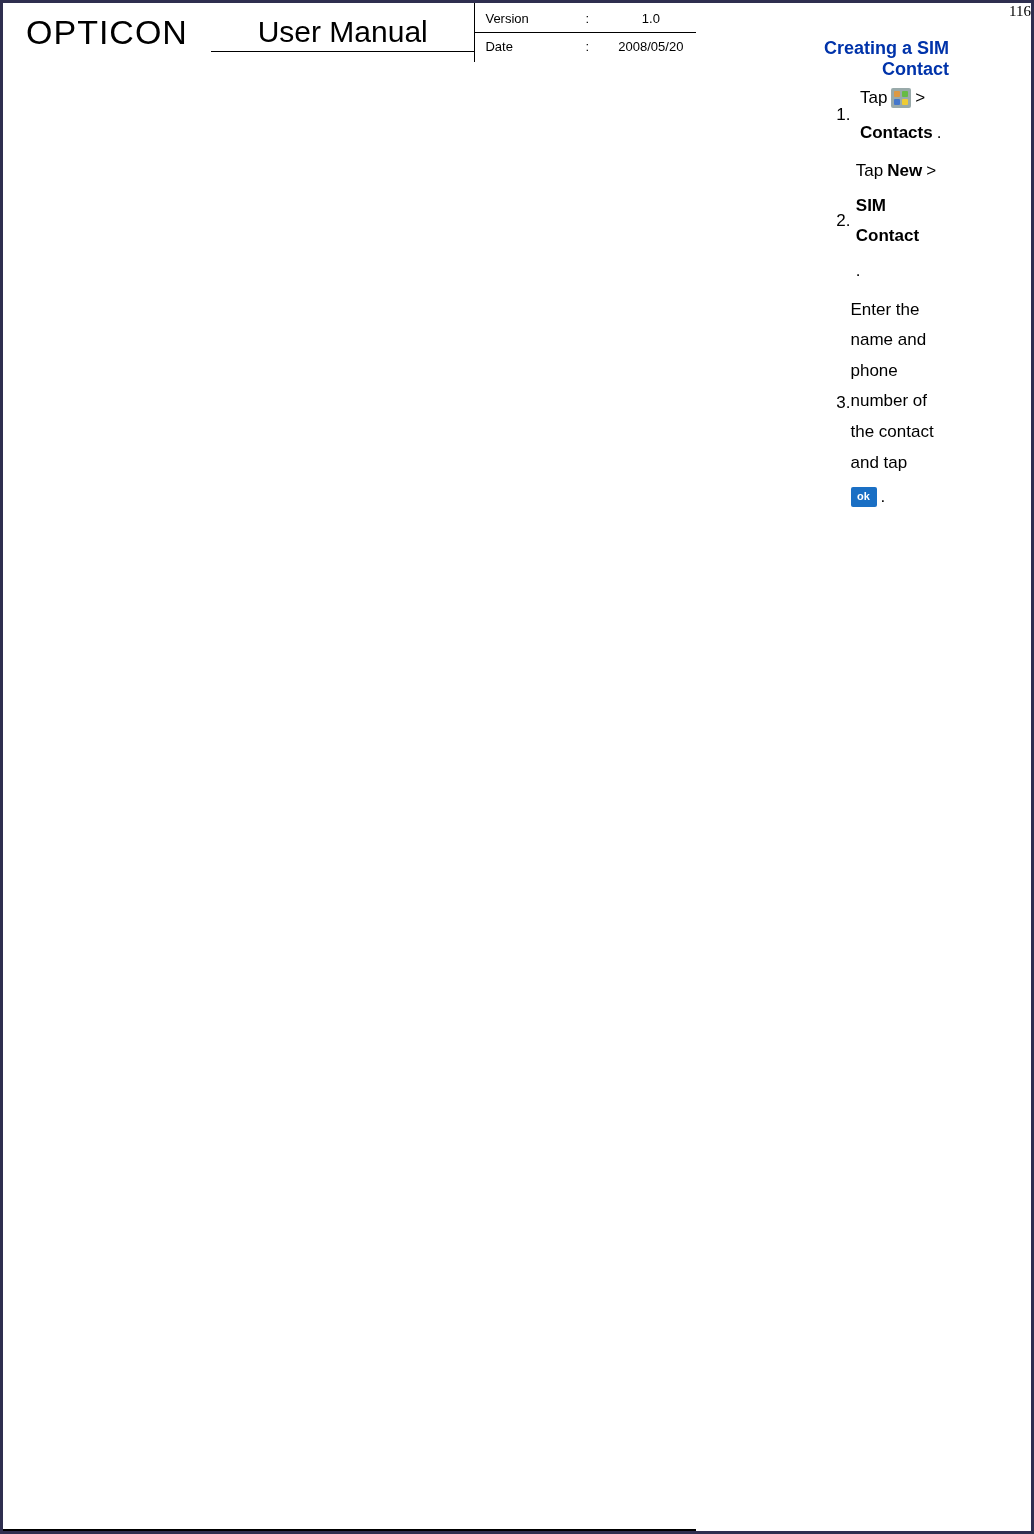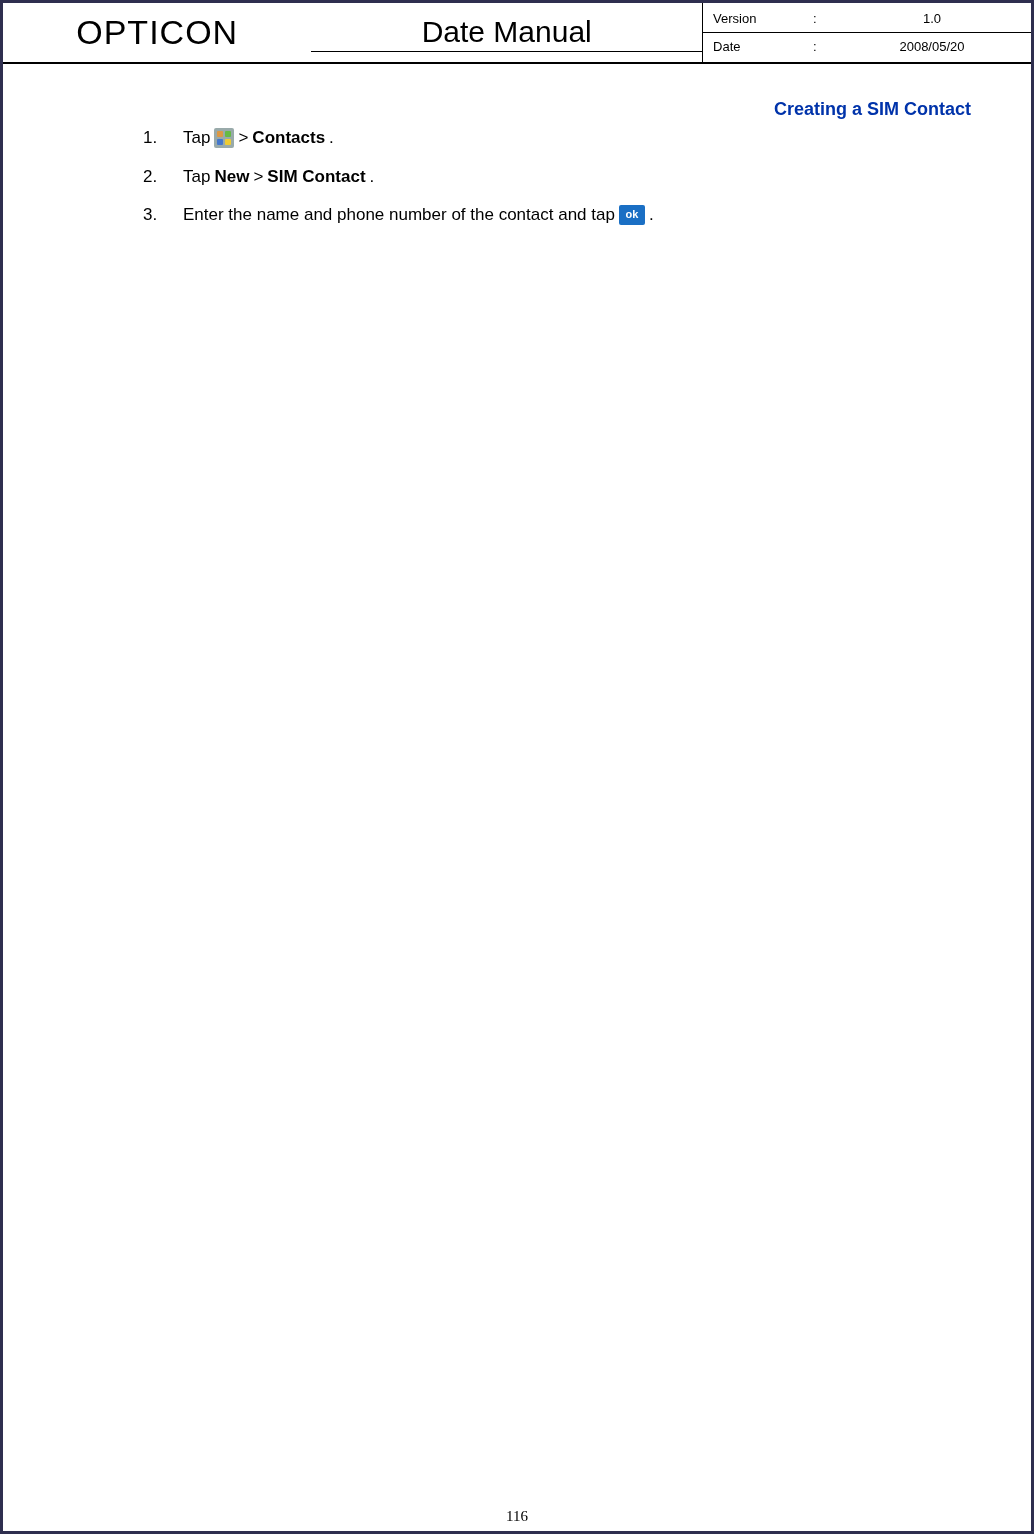--- a/index.html
+++ b/index.html
@@ -12,21 +12,21 @@
       width: 1034px;
       height: 1534px;
       background: white;
       position: relative;
     }
     .page-container {
       width: 100%;
       height: 100%;
       border: 3px solid #2f2f4f;
       display: flex;
-      flex-direction: column;
+      flex-direction: row;
     }
     .header-table {
       width: 100%;
       border-bottom: 2px solid #000;
     }
     .header-row {
       display: flex;
     }
     .header-cell-brand {
       width: 30%;
@@ -116,21 +116,20 @@
       line-height: 1.8;
     }
     .list-num {
       width: 40px;
     }
     .list-text {
       display: flex;
       align-items: center;
       gap: 4px;
       flex-wrap: wrap;
-      text-align: center;
     }
     .start-icon {
       display: inline-block;
       width: 20px;
       height: 20px;
       vertical-align: middle;
     }
     .ok-icon {
       display: inline-block;
       width: 26px;
@@ -180,21 +179,21 @@
     }
   </style>
 </head>
 <body>
 
 <div class="page-container">
   <div class="header-table">
     <div class="header-row">
       <div class="header-cell-brand">OPTICON</div>
       <div class="header-cell-title">
-        <div class="title-main">Date Manual</div>
+        <div class="title-main">User Manual</div>
       </div>
       <div class="header-cell-meta">
         <div class="meta-row">
           <span class="meta-label">Version</span>
           <span class="meta-colon">:</span>
           <span class="meta-value">1.0</span>
         </div>
         <div class="meta-row">
           <span class="meta-label">Date</span>
           <span class="meta-colon">:</span>

